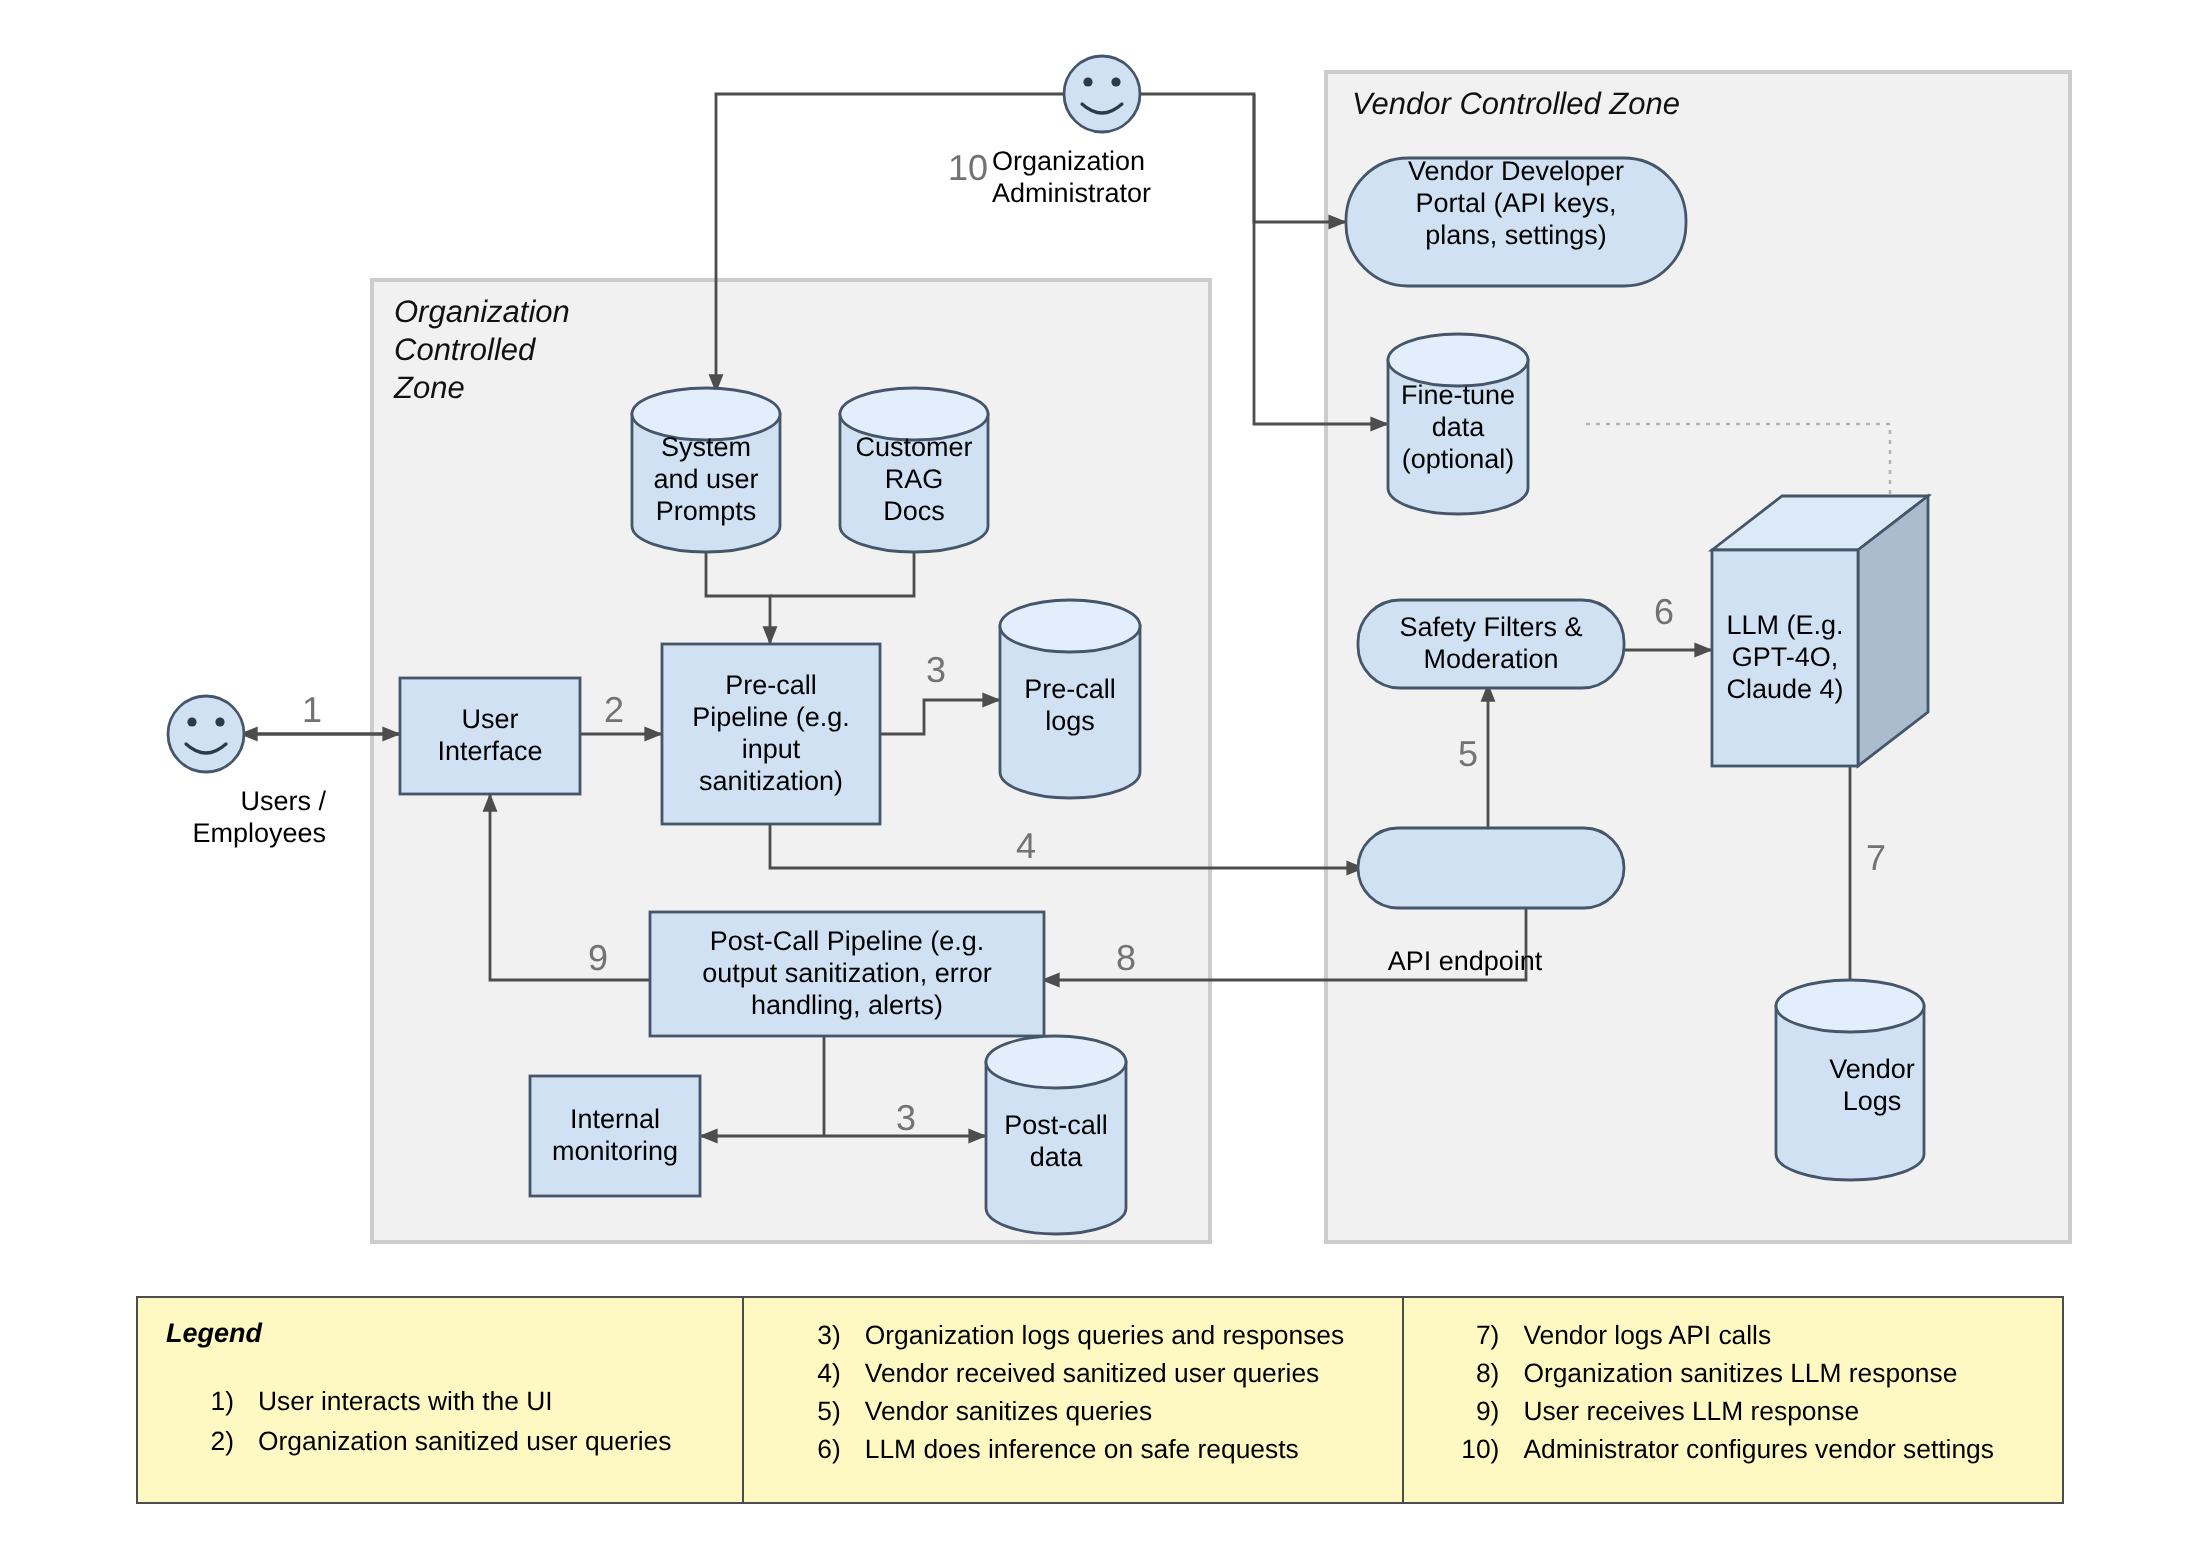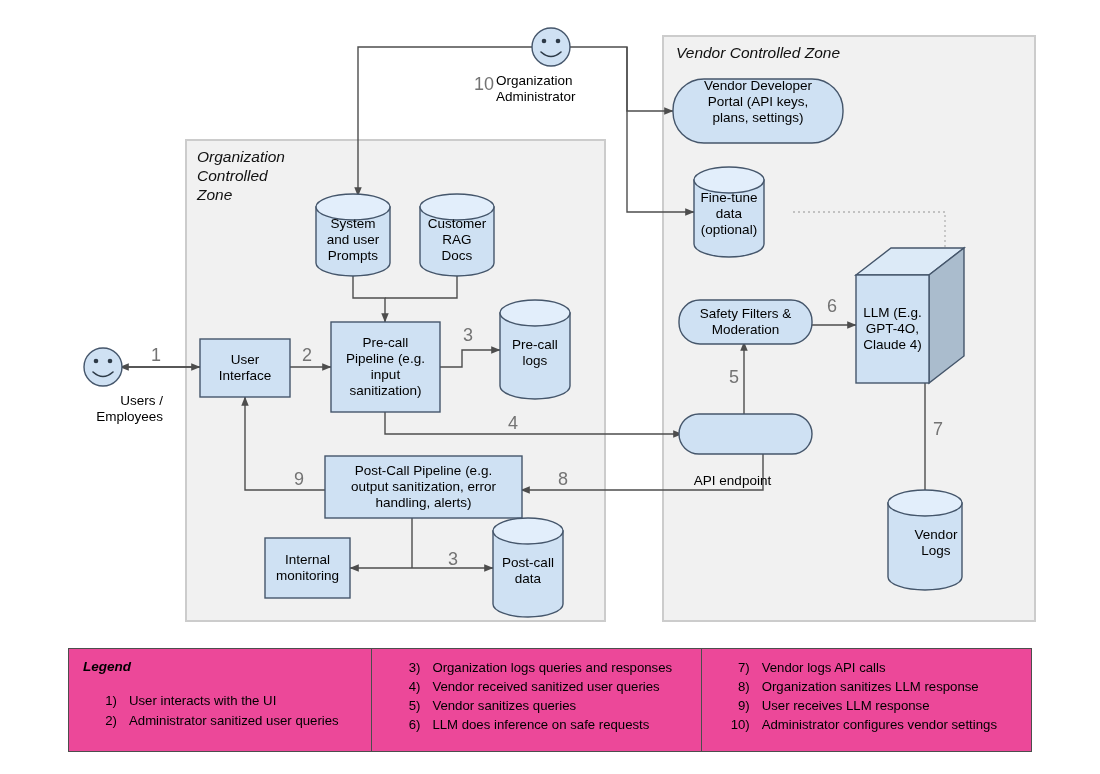--- a/index.html
+++ b/index.html
@@ -64,21 +64,21 @@
     font-family: "Liberation Sans", sans-serif;
   }
   
   #legend {
     position: absolute;
     left: 68px;
     top: 648px;
     width: 964px;
     height: 104px;
     border: 1.6px solid #4d4d4d;
-    background: #ec4899;
+    background: #fef9c3;
     box-sizing: border-box;
     display: flex;
   }
   .legend-col {
     box-sizing: border-box;
     padding: 10px 12px 6px 14px;
     position: relative;
   }
   .legend-col.c1 { width: 304px; border-right: 1.6px solid #4d4d4d; }
   .legend-col.c2 { width: 330px; border-right: 1.6px solid #4d4d4d; }
@@ -281,21 +281,21 @@
 
   <div id="legend">
     <div class="legend-col c1">
       <div class="legend-title">Legend</div>
       <div class="legend-row">
         <div class="legend-num">1)</div>
         <div class="legend-txt">User interacts with the UI</div>
       </div>
       <div class="legend-row">
         <div class="legend-num">2)</div>
-        <div class="legend-txt">Administrator sanitized user queries</div>
+        <div class="legend-txt">Organization sanitized user queries</div>
       </div>
     </div>
 
     <div class="legend-col c2">
       <div class="legend-row">
         <div class="legend-num">3)</div>
         <div class="legend-txt">Organization logs queries and responses</div>
       </div>
       <div class="legend-row">
         <div class="legend-num">4)</div>

